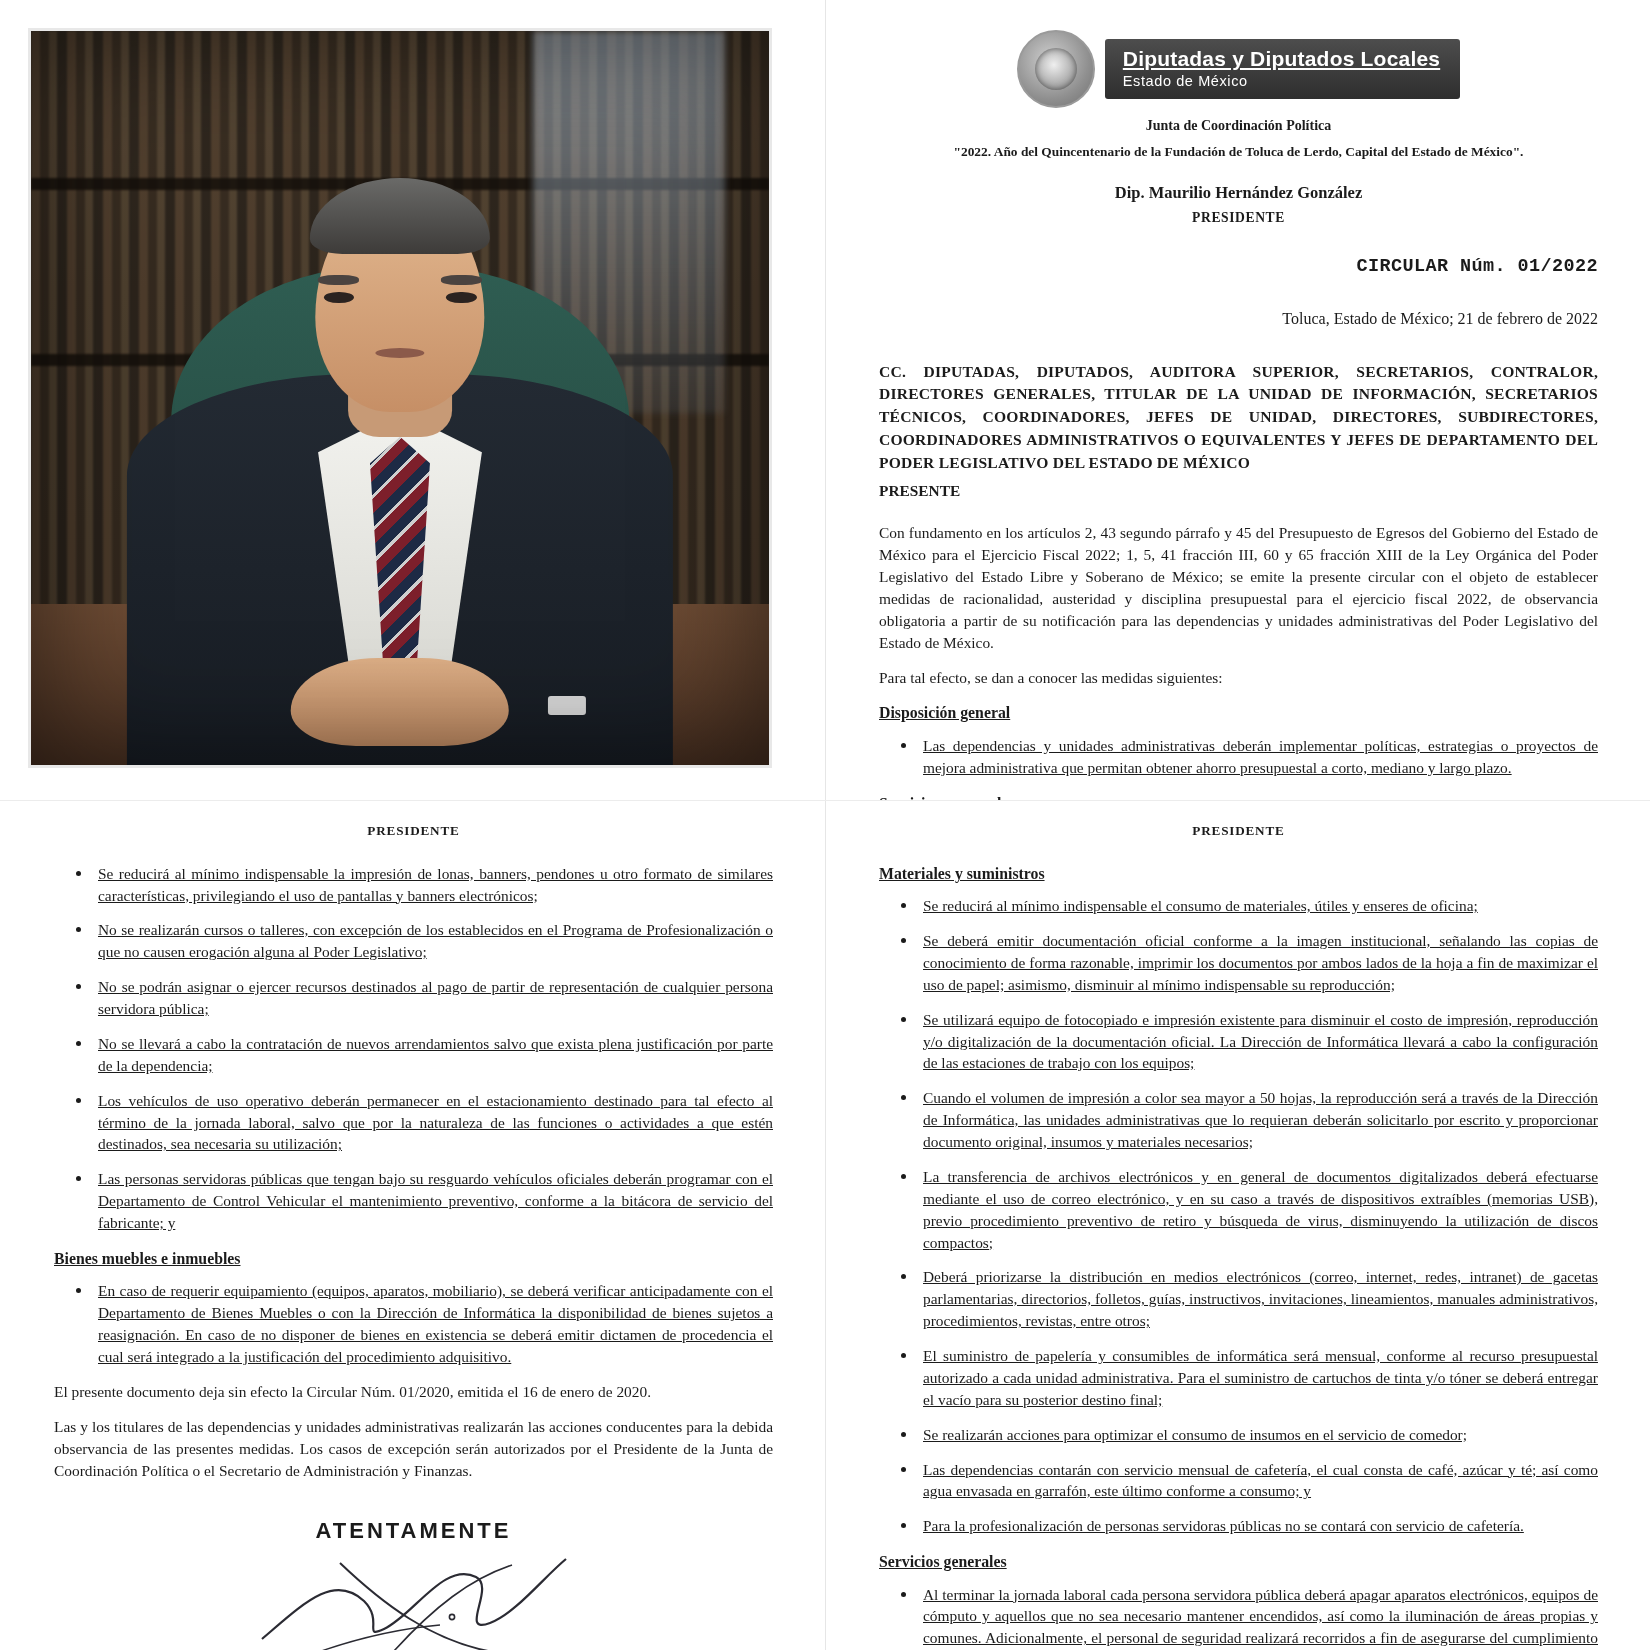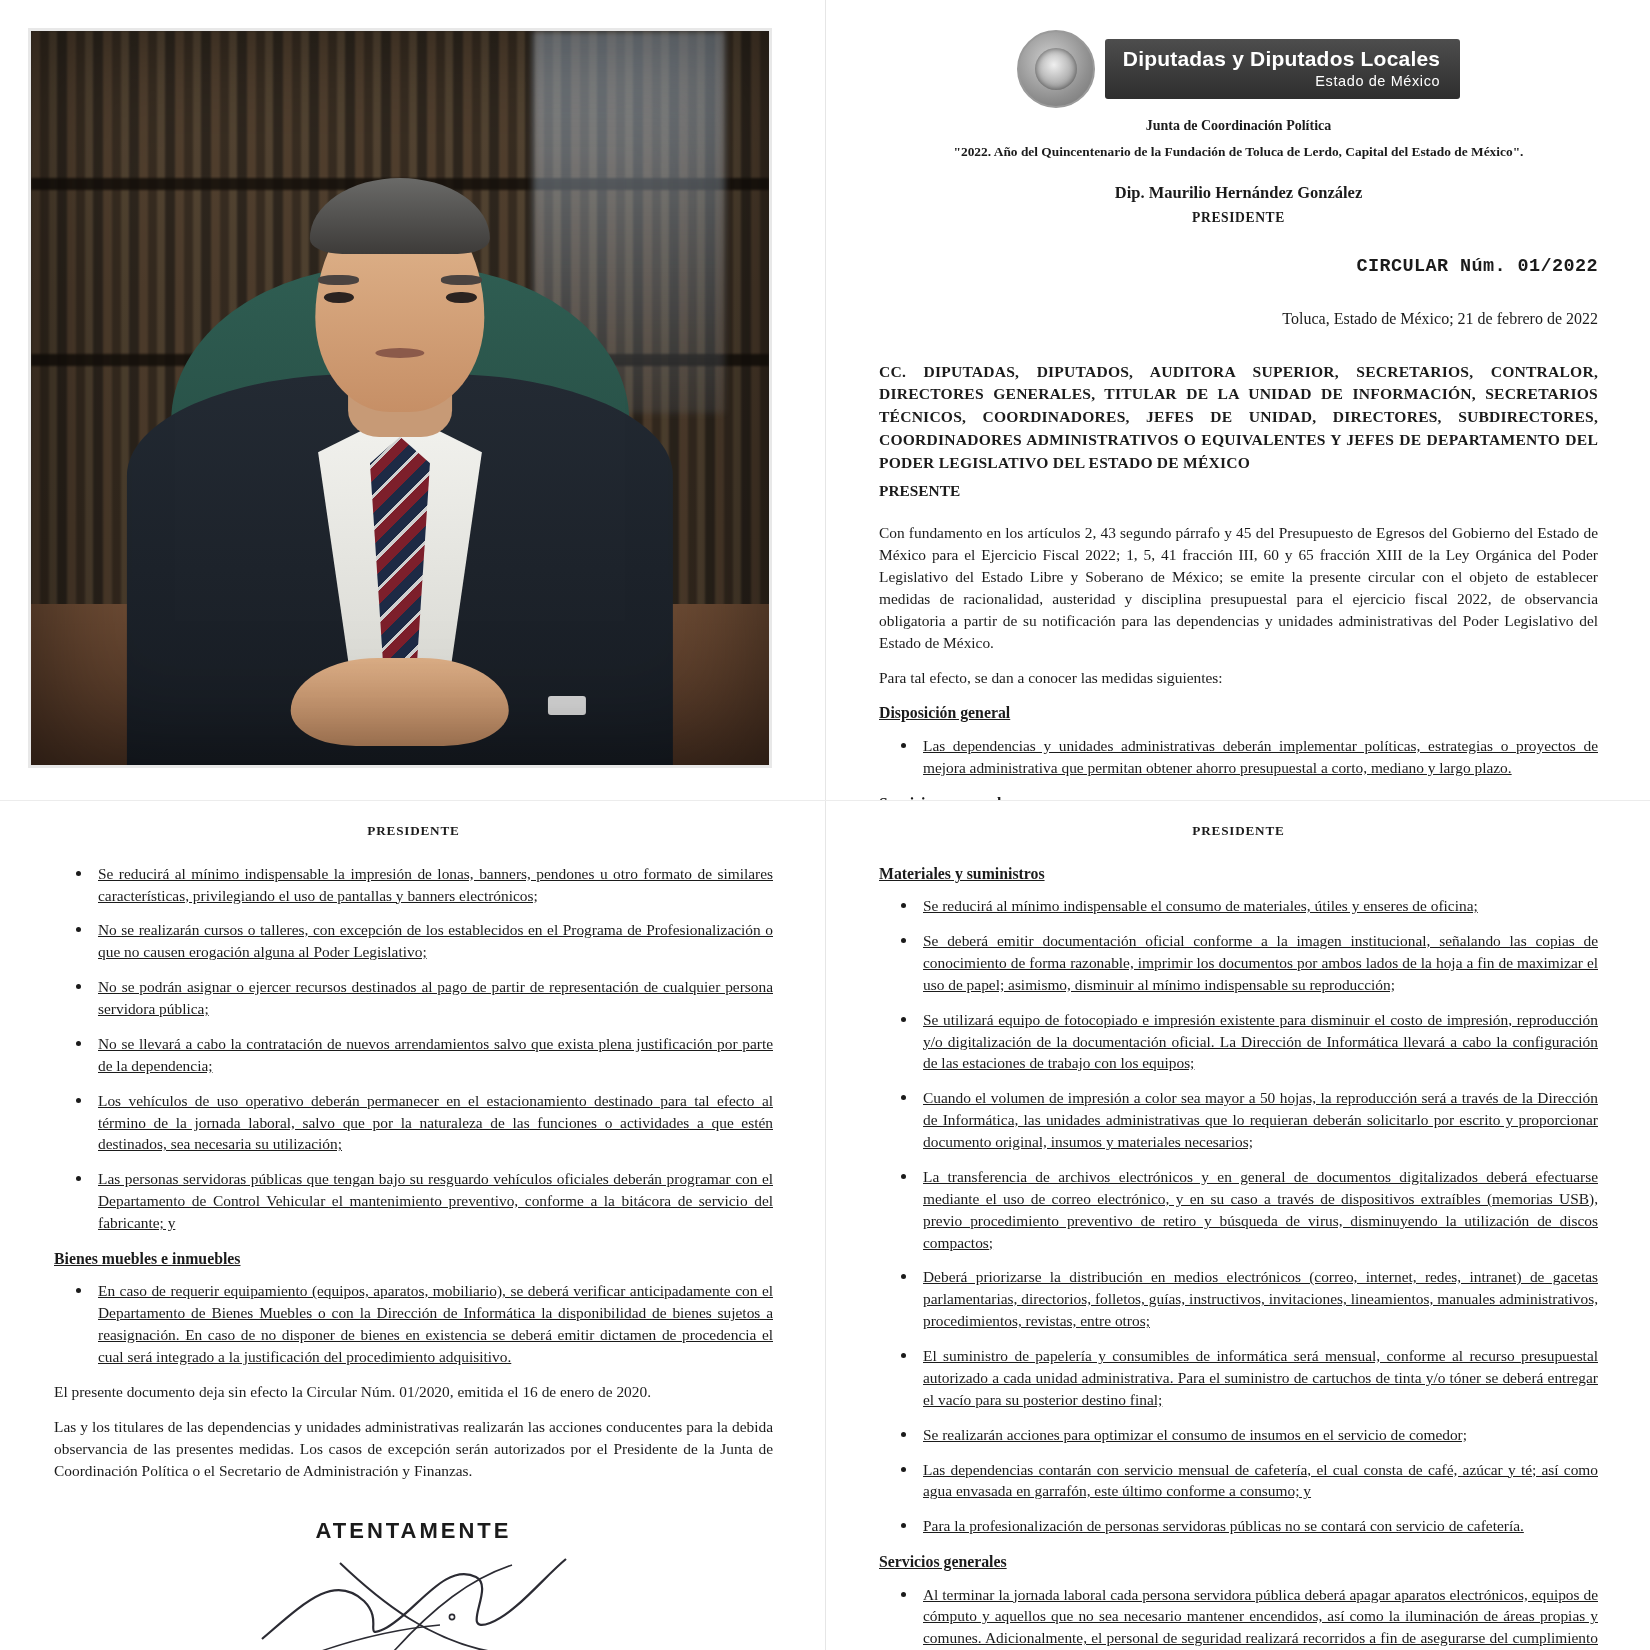--- a/index.html
+++ b/index.html
@@ -160,22 +160,22 @@
     width:42px;height:42px;border-radius:50%;
     background:radial-gradient(circle at 45% 40%,#efefef,#7d7d7d);
     box-shadow:inset 0 0 6px rgba(0,0,0,.5);
   }
   .lh-box{
     background:linear-gradient(180deg,#4d4d4d,#2e2e2e);
     color:#fff;padding:8px 20px 9px 18px;border-radius:3px;
     font-family:"Liberation Sans", sans-serif;
     line-height:1.1;
   }
-  .lh-title{font-size:21px;font-weight:bold;letter-spacing:.2px;}
-  .lh-sub{font-size:14.5px;text-align:right;margin-top:3px;letter-spacing:.6px;}
+  .lh-title{font-size:21px;font-weight:bold;letter-spacing:.2px;text-decoration:underline;}
+  .lh-sub{font-size:14.5px;text-align:left;margin-top:3px;letter-spacing:.6px;}
   .jcp{
     text-align:center;font-size:14px;font-weight:bold;
     margin:2px 0 6px 0;font-family:"Liberation Serif",serif;
   }
   .year-line{
     text-align:center;font-size:13.4px;margin:0 0 20px 0;font-weight:bold;
   }
   .dip-name{text-align:center;font-size:16.5px;font-weight:bold;margin:0 0 4px 0;}
   .pres-word{text-align:center;font-size:13.6px;font-weight:bold;letter-spacing:.6px;margin:0 0 26px 0;}
   .circ{text-align:right;font-size:18.5px;font-weight:bold;letter-spacing:.4px;margin:0 0 28px 0;font-family:Liberation Mono, monospace;}

